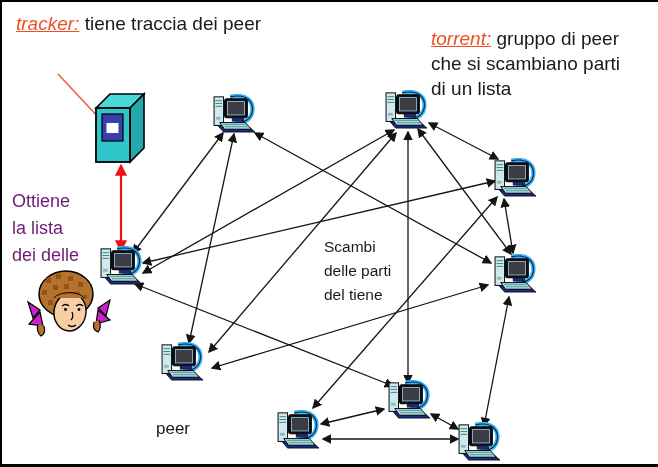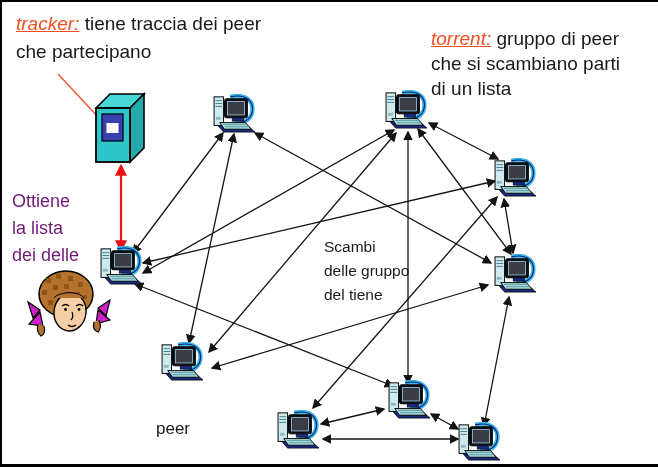--- a/index.html
+++ b/index.html
@@ -121,36 +121,35 @@
     <path d="M14,42 L2,34 L7,50 Z" fill="#cc22cc" stroke="#000" stroke-width="1.2"></path>
     <path d="M14,44 L3,56 L17,58 Z" fill="#cc22cc" stroke="#000" stroke-width="1.2"></path>
     <path d="M72,40 L84,32 L80,48 Z" fill="#cc22cc" stroke="#000" stroke-width="1.2"></path>
     <path d="M72,42 L84,52 L70,56 Z" fill="#cc22cc" stroke="#000" stroke-width="1.2"></path>
     <path d="M12,56 q-2,8 3,12 q5,-2 3,-10" fill="#b5722f" stroke="#000" stroke-width="1.2"></path>
     <path d="M73,52 q3,8 -1,12 q-6,-2 -4,-10" fill="#b5722f" stroke="#000" stroke-width="1.2"></path>
   </svg>
 
   <div id="tracker-cap" class="cap">
     <div><span class="term">tracker:</span><span> tiene traccia dei peer</span></div>
-    <div>che partecipano</div>
   </div>
 
   <div id="torrent-cap" class="cap">
     <div><span class="term">torrent:</span><span> gruppo di peer</span></div>
     <div>che si scambiano parti</div>
     <div>di un lista</div>
   </div>
 
   <div id="obtain-cap" class="cap">
     <div>Ottiene</div>
     <div>la lista</div>
     <div>dei delle</div>
   </div>
 
   <div id="exchange-cap" class="cap">
     <div>Scambi</div>
-    <div>delle gruppo</div>
+    <div>delle parti</div>
     <div>del tiene</div>
   </div>
 
   <div id="peer-cap" class="cap">peer</div>
 
 </div>
 
 </body></html>

